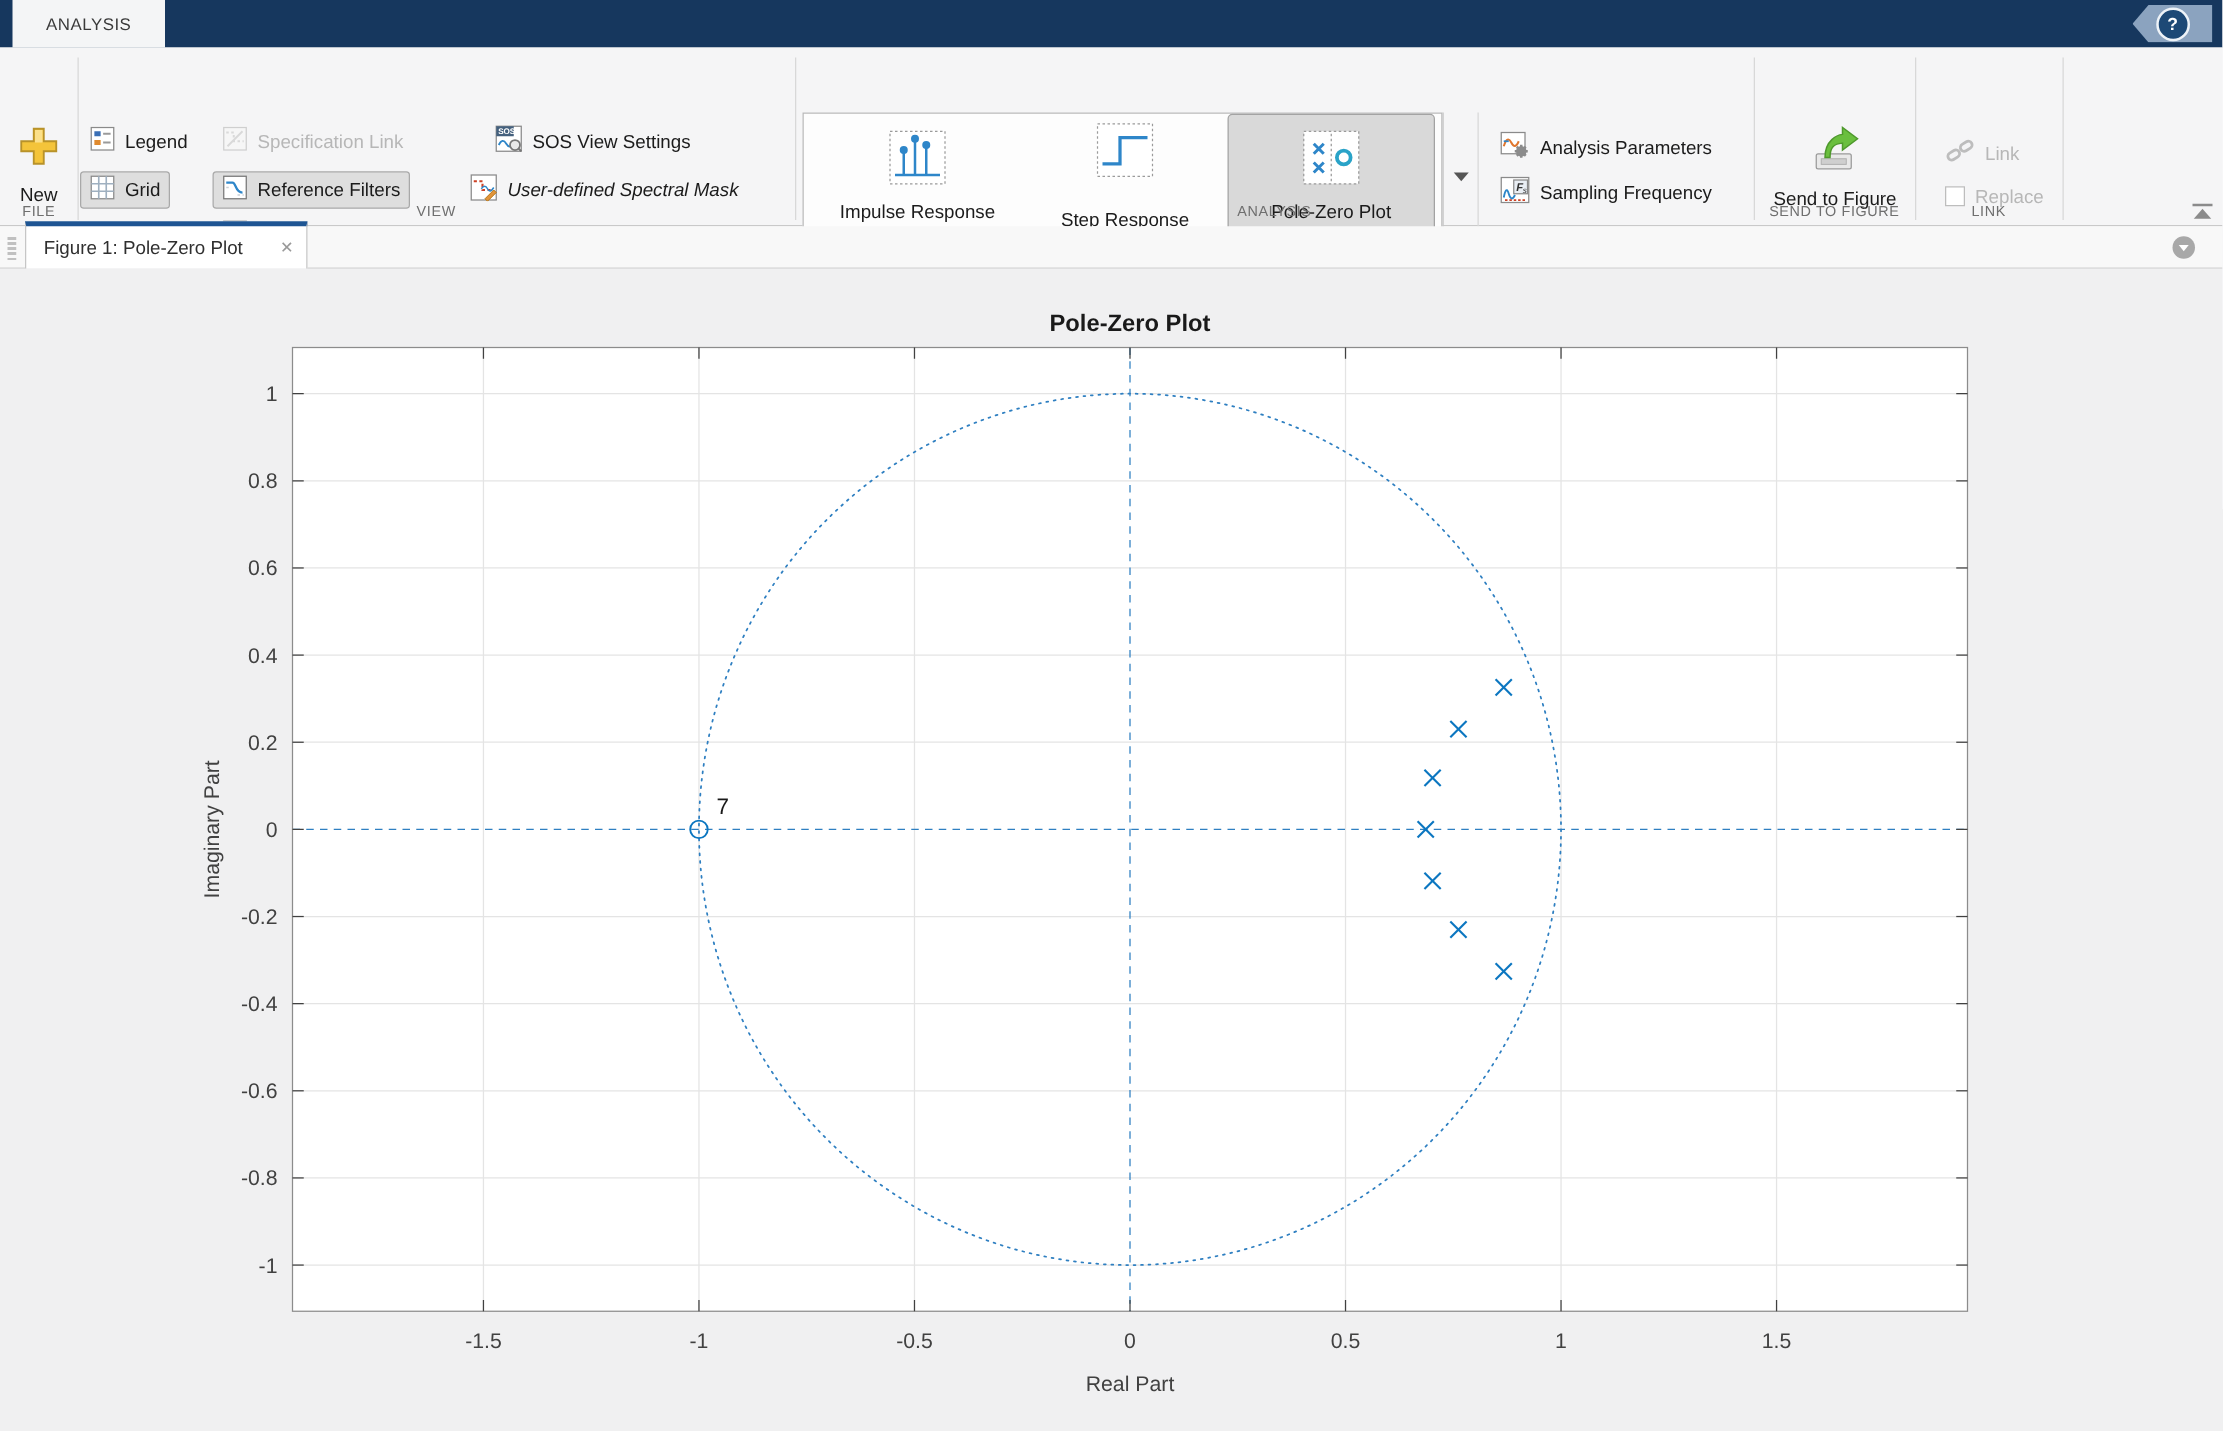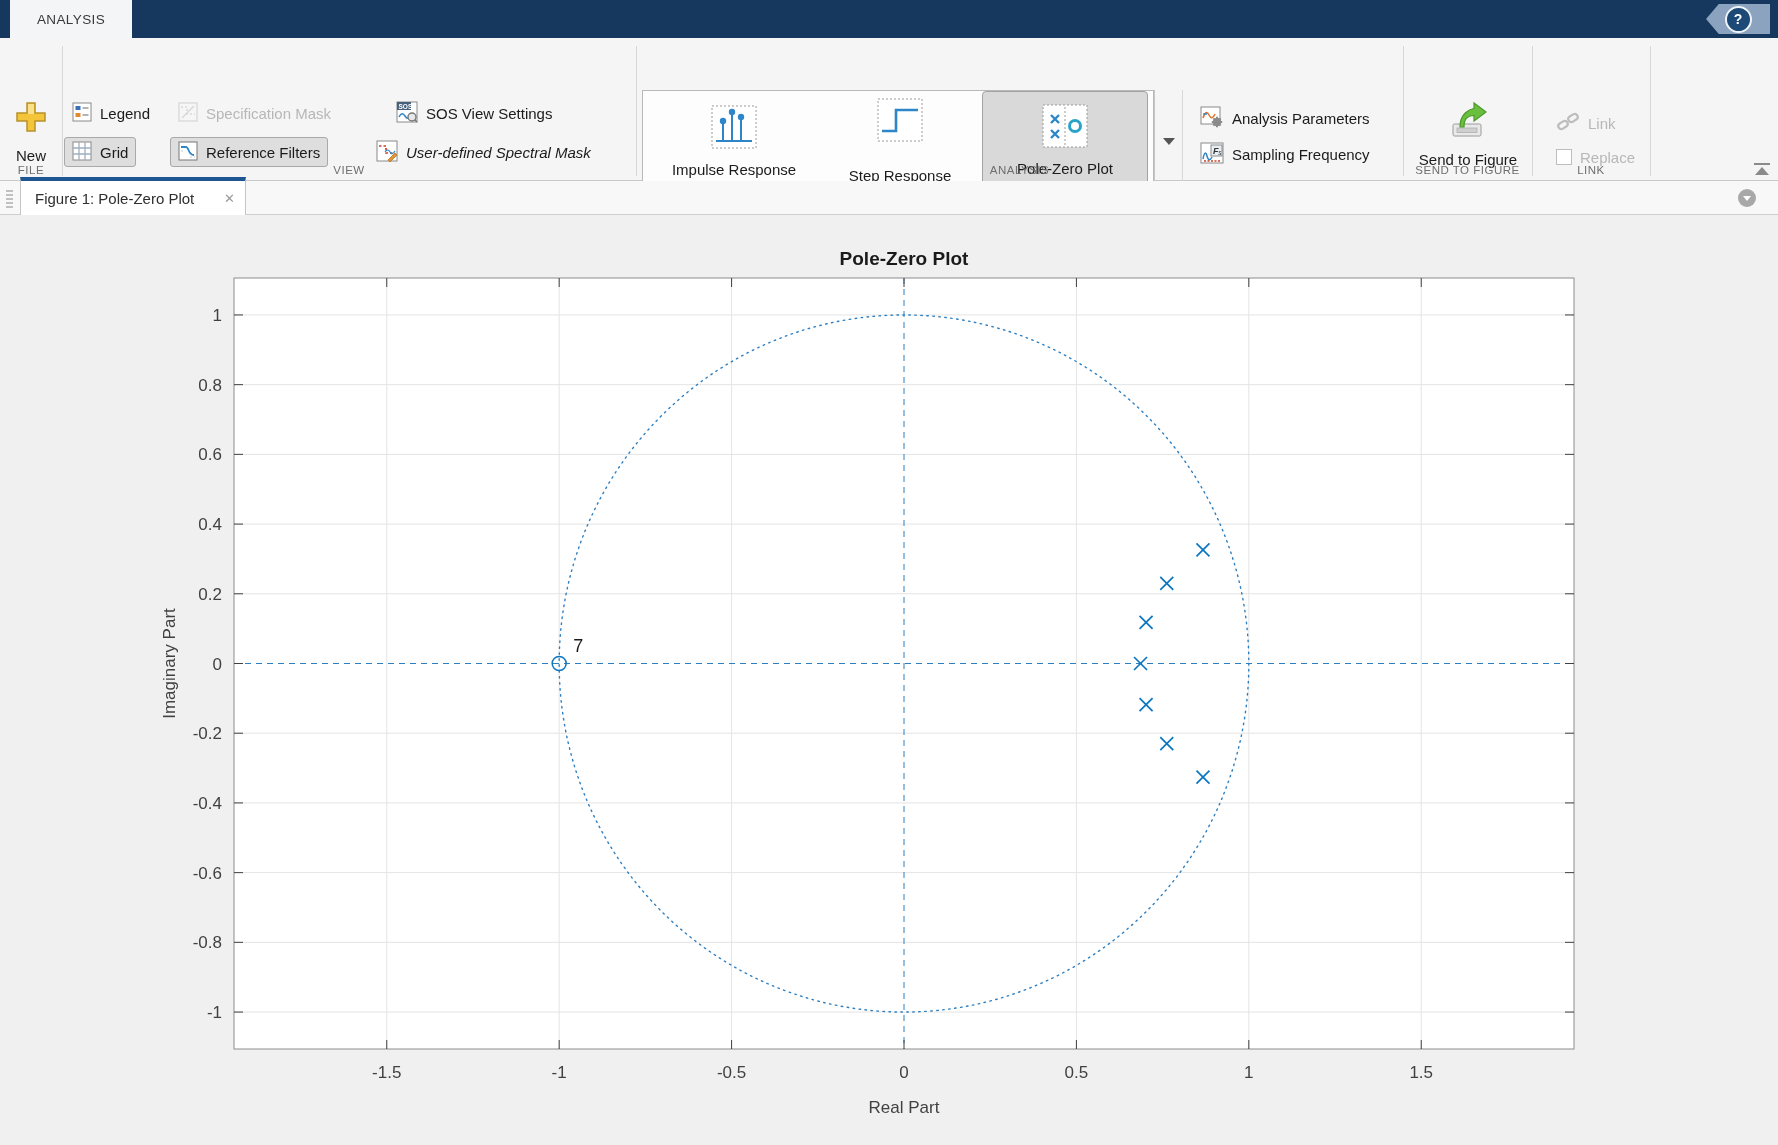--- a/index.html
+++ b/index.html
@@ -112,21 +112,21 @@
   </div>
 
   <div class="sbtn disabled" style="left:170px;top:60px;">
     <span>
       <svg width="20" height="20" viewBox="0 0 20 20">
         <rect x="1" y="1" width="18" height="18" fill="#f6f6f6" stroke="#cfcfcf"></rect>
         <path d="M3 5 H9 V12 H17" stroke="#d9d9d9" stroke-width="1.6" fill="none" stroke-dasharray="2 2"></path>
         <line x1="4" y1="16" x2="16" y2="4" stroke="#d9d9d9" stroke-width="1.6"></line>
       </svg>
     </span>
-    <span>Specification Mask</span>
+    <span>Specification Link</span>
   </div>
 
   <div class="sbtn pressed" style="left:170px;top:99px;">
     <span>
       <svg width="20" height="20" viewBox="0 0 20 20">
         <rect x="1" y="1" width="18" height="18" fill="#fff" stroke="#777"></rect>
         <path d="M3 6 L8 6 C11 6 10 14 16 14" stroke="#2e86c9" stroke-width="1.8" fill="none"></path>
         <path d="M3 10 L7 10 M12 16 L17 16" stroke="#c9cfd6" stroke-width="1.2" stroke-dasharray="2 2" fill="none"></path>
       </svg>
     </span>

